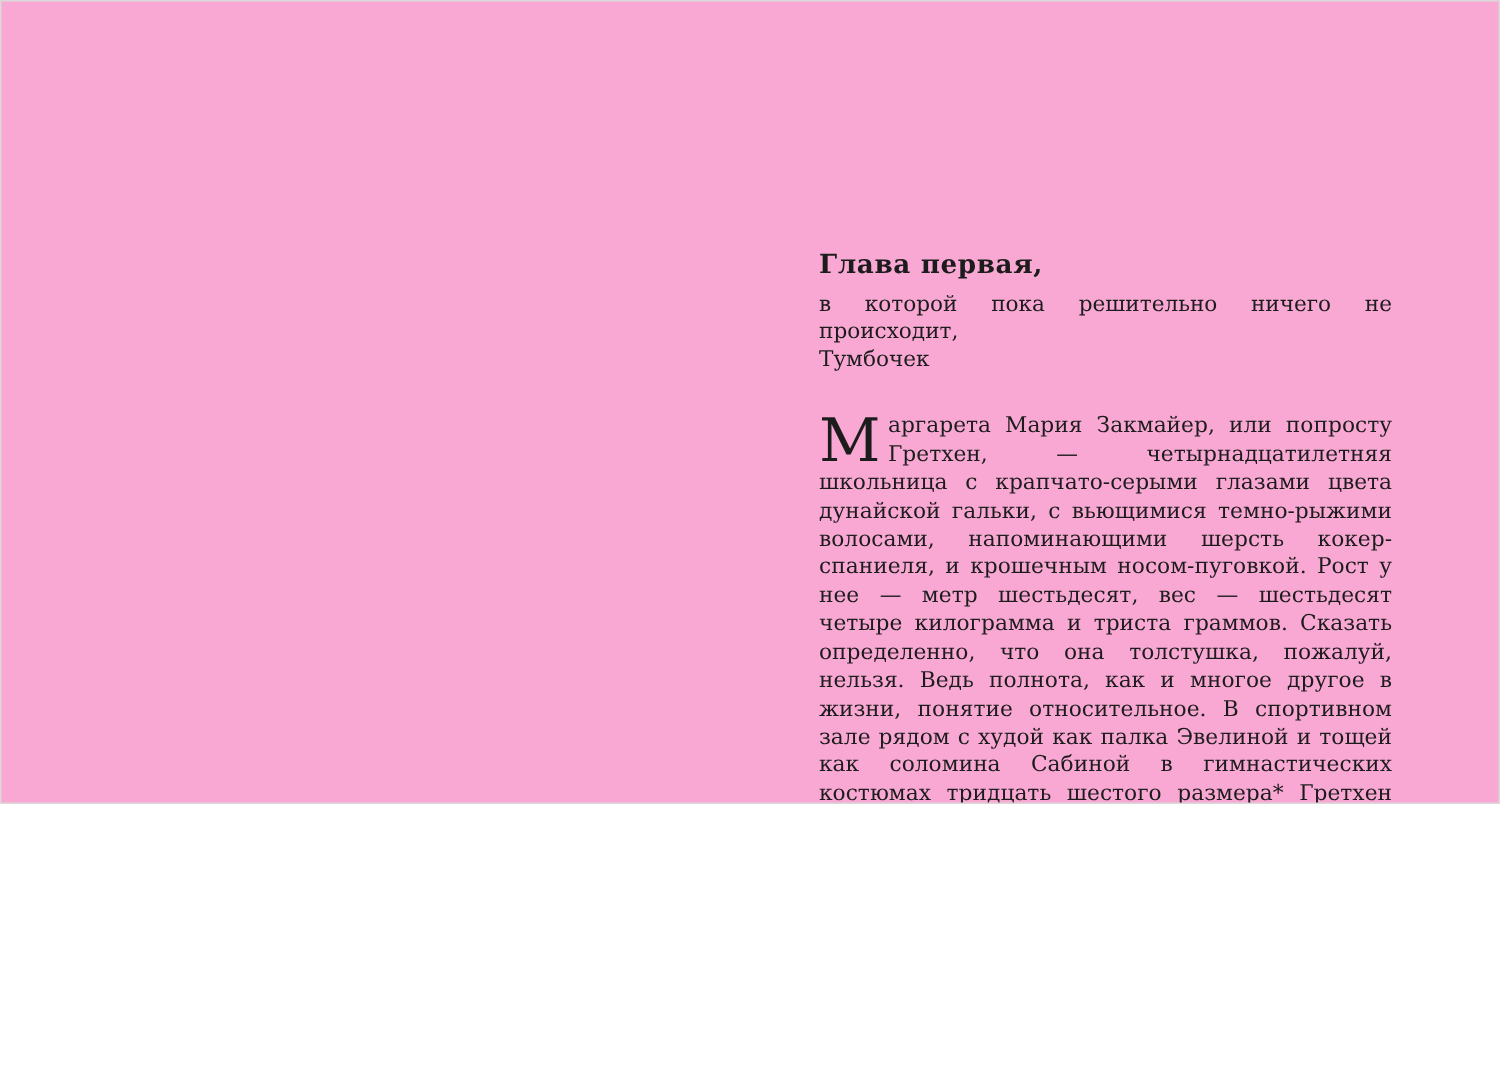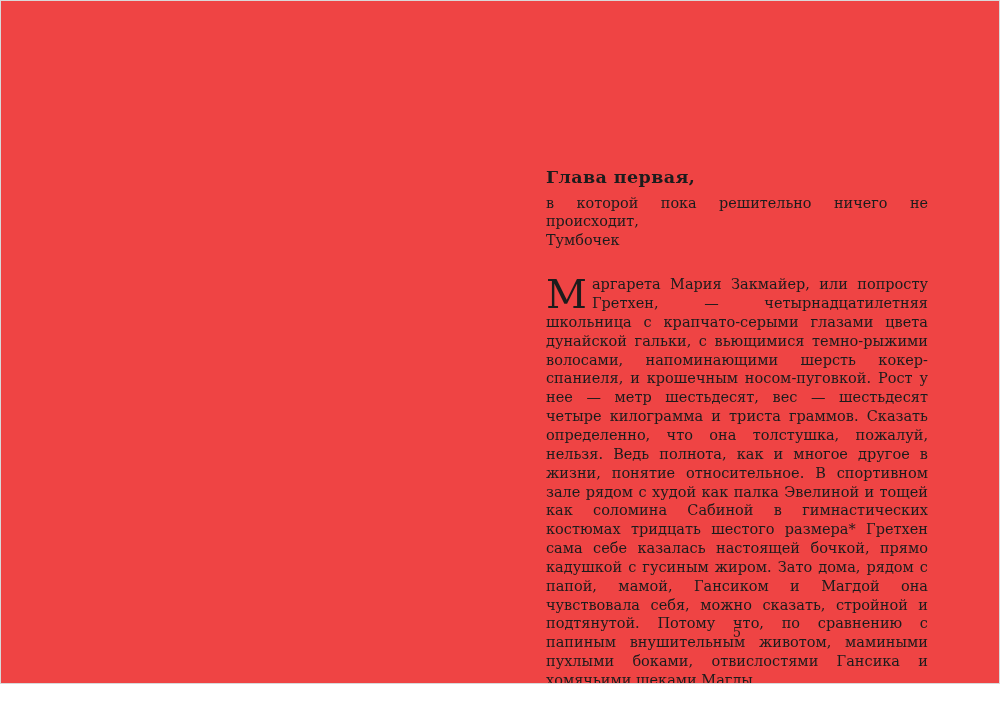--- a/index.html
+++ b/index.html
@@ -3,23 +3,23 @@
   <meta charset="utf-8">
   <style>
     html, body {
       margin: 0;
       padding: 0;
       background: #ffffff;
     }
     .sheet {
       position: relative;
       width: 1000px;
-      height: 684px;
+      height: 536px;
       box-sizing: border-box;
-      background: #ef4444;
+      background: #f9a8d4;
       border: 1px solid #d9d9d9;
       font-family: "DejaVu Serif", "Liberation Serif", serif;
       color: #1c1c1c;
       overflow: hidden;
     }
     .text-column {
       position: absolute;
       left: 545px;
       top: 166px;
       width: 382px;

